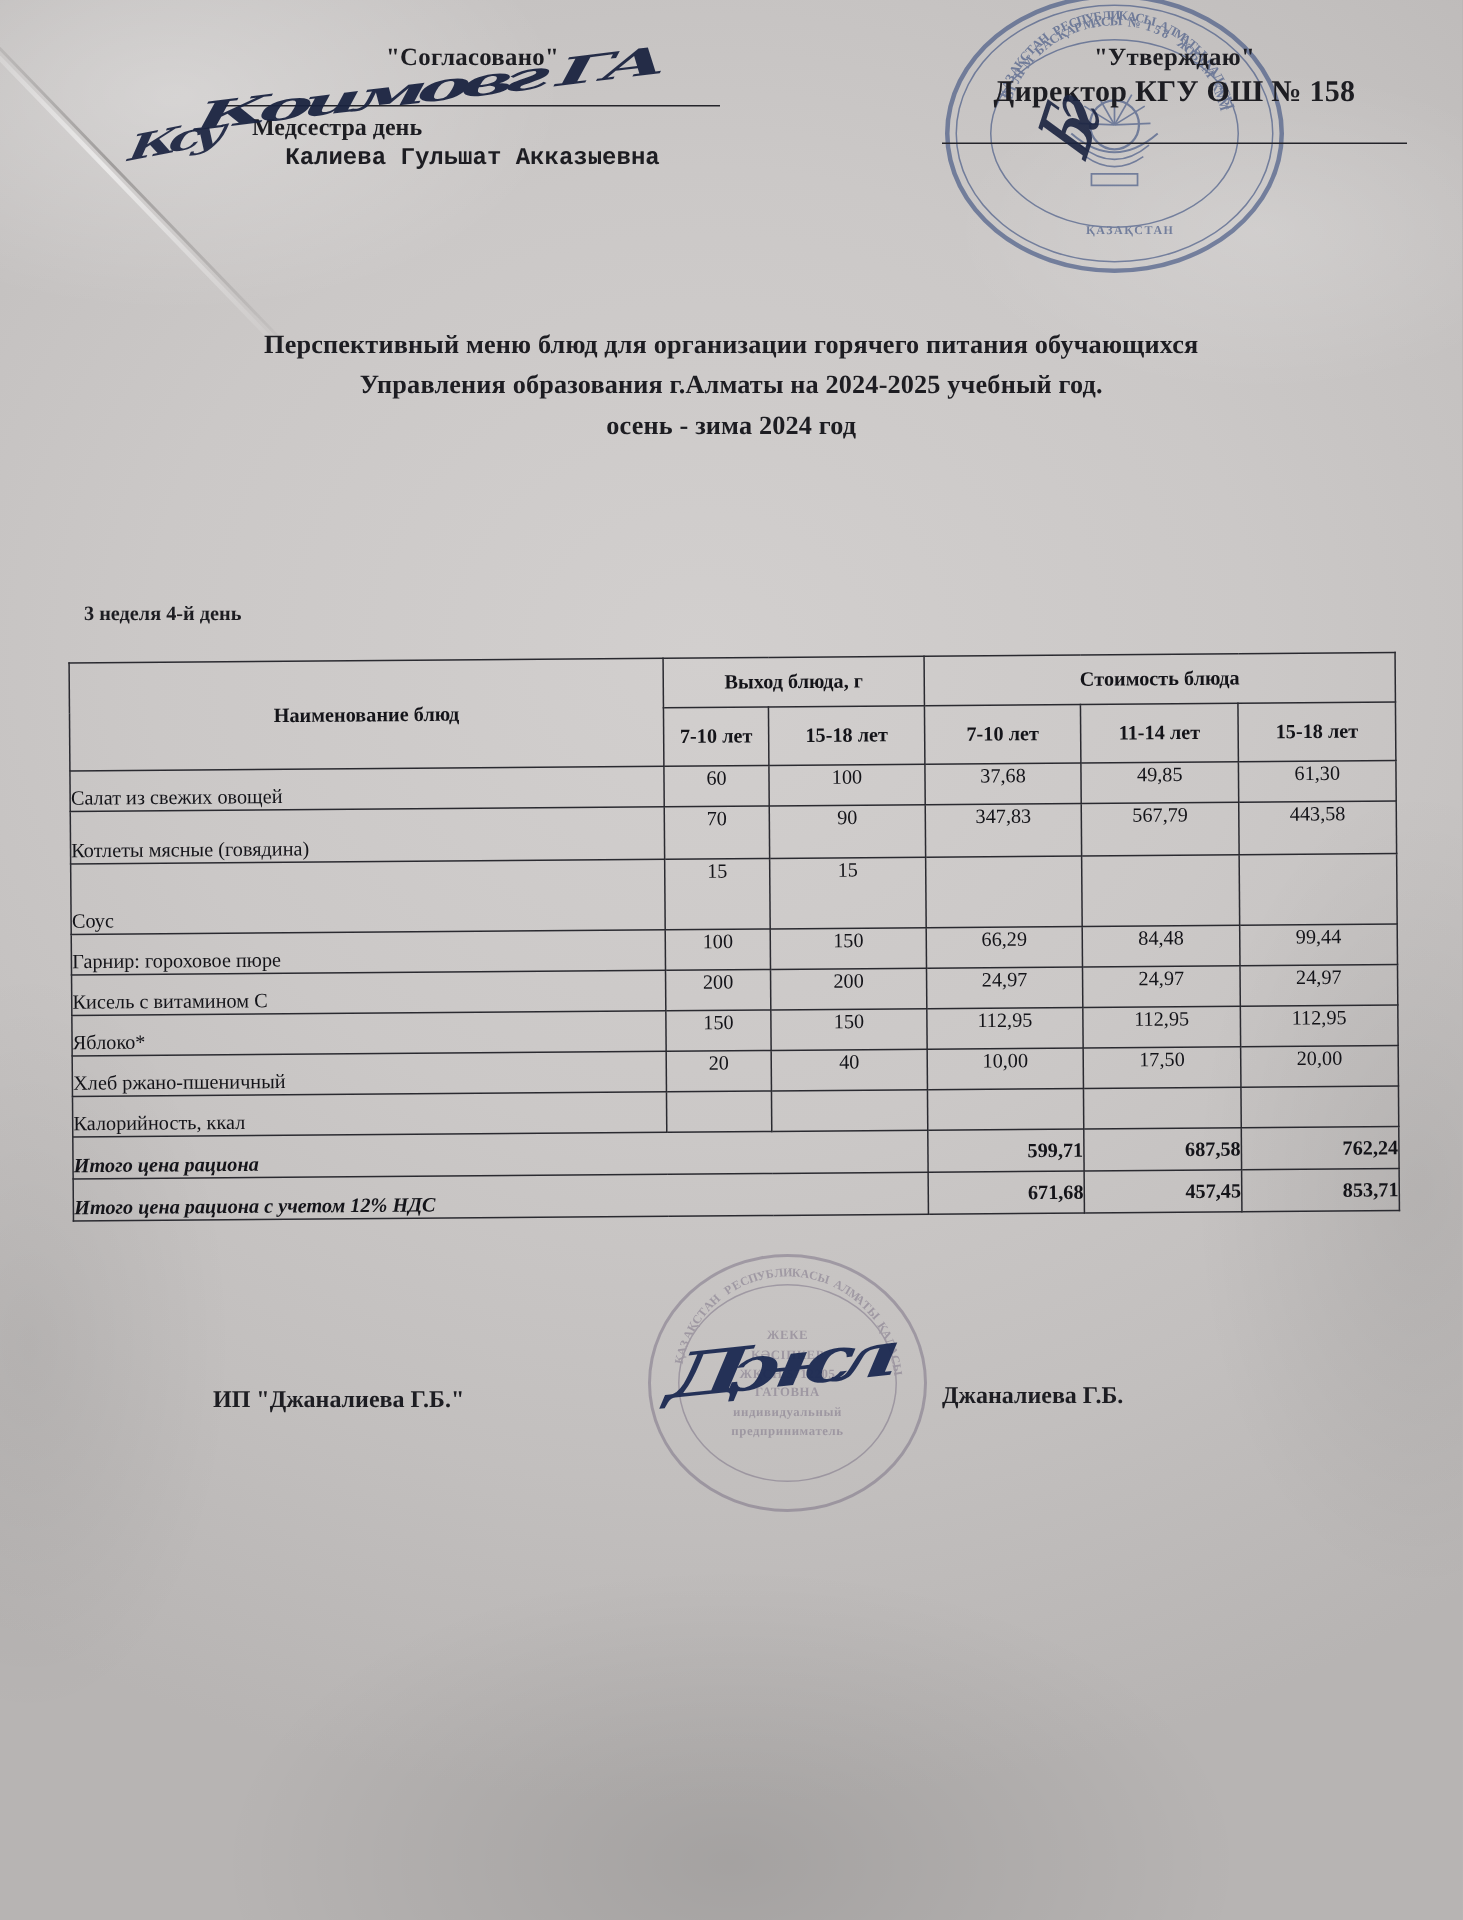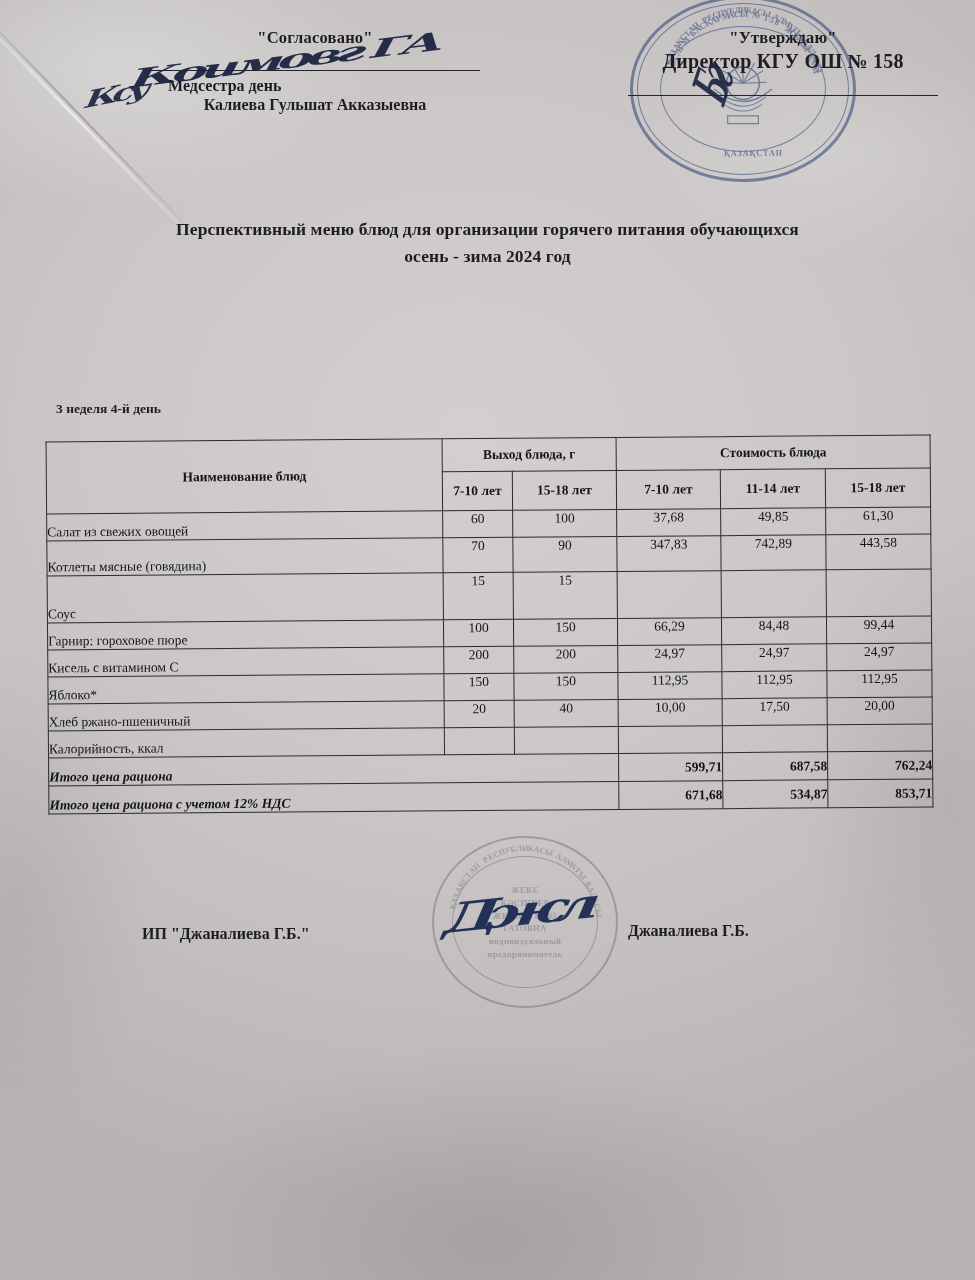--- a/index.html
+++ b/index.html
@@ -60,21 +60,21 @@
   }
   .sig-rule {
     height: 0; border-top: 1.6px solid #24242a;
     margin: 22px 0 6px 0;
   }
   .approval-role { font-size: 16px; font-weight: bold; margin-top: 2px; }
   .approval-name { font-size: 16px; font-weight: bold; margin-top: 1px; }
 
   #approval-left .approval-role,
   #approval-left .approval-name { text-align: left; padding-left: 18px; }
-  #approval-left .approval-name { padding-left: 0px; text-align: center; }
+  #approval-left .approval-name { padding-left: 0px; text-align: center; font-family: Liberation Mono, monospace; }
 
   
   .handsig {
     position: absolute;
     font-family: "DejaVu Serif", serif;
     font-style: italic; font-weight: bold;
     color: #1a2340;
     white-space: nowrap;
     pointer-events: none;
   }
@@ -347,20 +347,21 @@
 
   <div class="paper-text" id="approval-right">
     <div class="approval-title">"Утверждаю"</div>
     <div class="approval-sub">Директор КГУ ОШ № 158</div>
     <div class="sig-rule"></div>
   </div>
   <div class="handsig" id="sig-director">Бг</div>
 
   <div class="paper-text" id="doc-title">
     <div>Перспективный меню блюд для организации горячего питания обучающихся</div>
+    <div>Управления образования г.Алматы на 2024-2025 учебный год.</div>
     <div>осень - зима  2024 год</div>
   </div>
 
   <div class="paper-text" id="week-label">3 неделя 4-й день</div>
 
   <div id="menu-table-wrap">
     <table id="menu-table">
       <colgroup>
         <col style="width:396px">
         <col style="width:70px">
@@ -390,21 +391,21 @@
             <td class="c-num">100</td>
             <td class="c-num">37,68</td>
             <td class="c-num">49,85</td>
             <td class="c-num">61,30</td>
           </tr>
           <tr class="r-mid">
             <td class="c-name">Котлеты мясные (говядина)</td>
             <td class="c-num">70</td>
             <td class="c-num">90</td>
             <td class="c-num">347,83</td>
-            <td class="c-num">742,89</td>
+            <td class="c-num">567,79</td>
             <td class="c-num">443,58</td>
           </tr>
           <tr class="r-tall">
             <td class="c-name">Соус</td>
             <td class="c-num">15</td>
             <td class="c-num">15</td>
             <td class="c-num"></td>
             <td class="c-num"></td>
             <td class="c-num"></td>
           </tr>
@@ -450,21 +451,21 @@
           </tr>
           <tr class="r-total">
             <td class="c-total-label" colspan="3">Итого цена рациона</td>
             <td class="c-total-num">599,71</td>
             <td class="c-total-num">687,58</td>
             <td class="c-total-num">762,24</td>
           </tr>
           <tr class="r-total">
             <td class="c-total-label" colspan="3">Итого цена рациона с учетом 12% НДС</td>
             <td class="c-total-num">671,68</td>
-            <td class="c-total-num">534,87</td>
+            <td class="c-total-num">457,45</td>
             <td class="c-total-num">853,71</td>
           </tr>
         </tbody>
     </table>
   </div>
 
   <div class="stamp" id="stamp-ip">
     <div class="ring-o"></div>
     <div class="ring-i"></div>
     <div class="stamp-arc-text" id="arc-ip-top">

